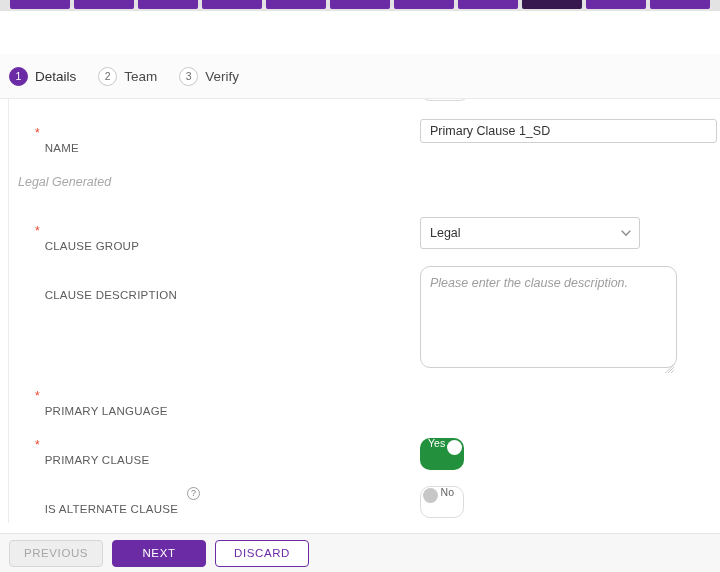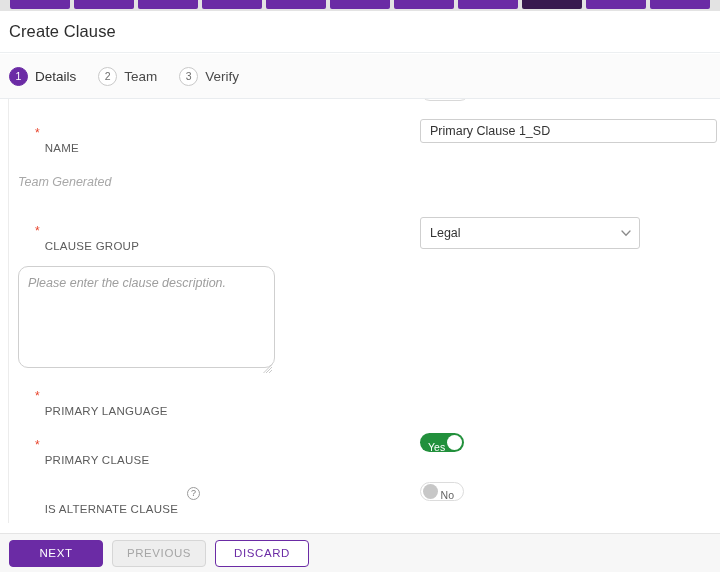--- a/index.html
+++ b/index.html
@@ -232,25 +232,25 @@
   .ta-wrap { position: relative; display: inline-block; }
   .ta-grip {
     position: absolute;
     right: 2px; bottom: 2px;
     width: 10px; height: 10px;
     pointer-events: none;
   }
 
   
   .toggle {
-    width: 44px; height: 19px;
+    width: 44px; height: 32px;
     border-radius: 10px;
     position: relative;
     display: inline-flex;
-    align-items: flex-end;
+    align-items: flex-start;
     cursor: pointer;
     user-select: none;
   }
   .toggle.on {
     background: #22903c;
     justify-content: flex-start;
   }
   .toggle.off {
     background: #ffffff;
     border: 1px solid #dcdcdc;
@@ -350,23 +350,20 @@
       <div class="tab" style="left: 202px; width: 60px;"></div>
       <div class="tab" style="left: 266px; width: 60px;"></div>
       <div class="tab" style="left: 330px; width: 60px;"></div>
       <div class="tab" style="left: 394px; width: 60px;"></div>
       <div class="tab" style="left: 458px; width: 60px;"></div>
       <div class="tab active" style="left: 522px; width: 60px;"></div>
       <div class="tab" style="left: 586px; width: 60px;"></div>
       <div class="tab" style="left: 650px; width: 60px;"></div>
     </div>
 
-  <div class="page-header">
-    <div class="page-title">Create Clause</div>
-  </div>
 
   <div class="stepper" id="stepper">
       <div class="step active">
         <div class="step-circle">1</div>
         <div class="step-label">Details</div>
       </div>
       <div class="step idle">
         <div class="step-circle">2</div>
         <div class="step-label">Team</div>
       </div>
@@ -389,21 +386,21 @@
           <span class="req">*</span>
           <span class="field-label">NAME</span>
         </div>
         <div class="control-cell">
           <input class="txt-input" type="text" value="Primary Clause 1_SD" style="">
         </div>
       </div>
 
       <div class="row">
         <div class="control-cell">
-          <span class="static-val">Team Generated</span>
+          <span class="static-val">Legal Generated</span>
         </div>
       </div>
 
       <div class="row">
         <div class="label-cell">
           <span class="req">*</span>
           <span class="field-label">CLAUSE GROUP</span>
         </div>
         <div class="control-cell">
           <div class="select-wrap">
@@ -413,20 +410,24 @@
             <span class="chev">
               <svg viewBox="0 0 10 7" width="10" height="7">
                   <path d="M1 1 L5 5.2 L9 1" stroke="#8a8a8a" stroke-width="1.3" fill="none" stroke-linecap="round"></path>
                 </svg>
             </span>
           </div>
         </div>
       </div>
 
       <div class="row" style="min-height:116px;">
+        <div class="label-cell">
+          <span class="req hidden">*</span>
+          <span class="field-label">CLAUSE DESCRIPTION</span>
+        </div>
         <div class="control-cell">
           <div class="ta-wrap">
             <textarea class="ta" placeholder="Please enter the clause description." style=""></textarea>
             <span class="ta-grip">
               <svg viewBox="0 0 10 10" width="10" height="10">
                 <path d="M9 3 L3 9 M9 6 L6 9 M9 0.5 L0.5 9" stroke="#c3c3c3" stroke-width="0.9" fill="none"></path>
               </svg>
             </span>
           </div>
         </div>
@@ -463,18 +464,18 @@
             <span class="t-text">No</span>
             <span class="knob"></span>
           </div>
         </div>
       </div>
 
     </div>
   </div>
 
   <div class="footer">
+    <div class="btn btn-prev">PREVIOUS</div>
     <div class="btn btn-next">NEXT</div>
-    <div class="btn btn-prev">PREVIOUS</div>
     <div class="btn btn-discard">DISCARD</div>
   </div>
 
 </div>
 
 </body></html>

